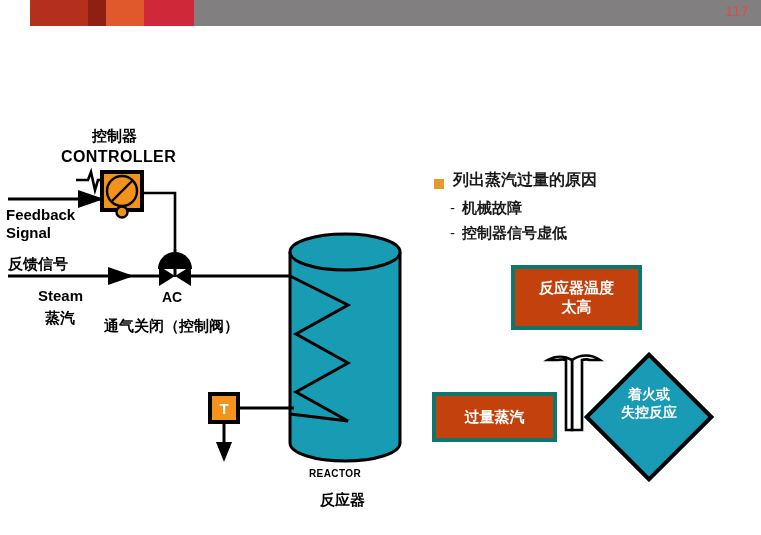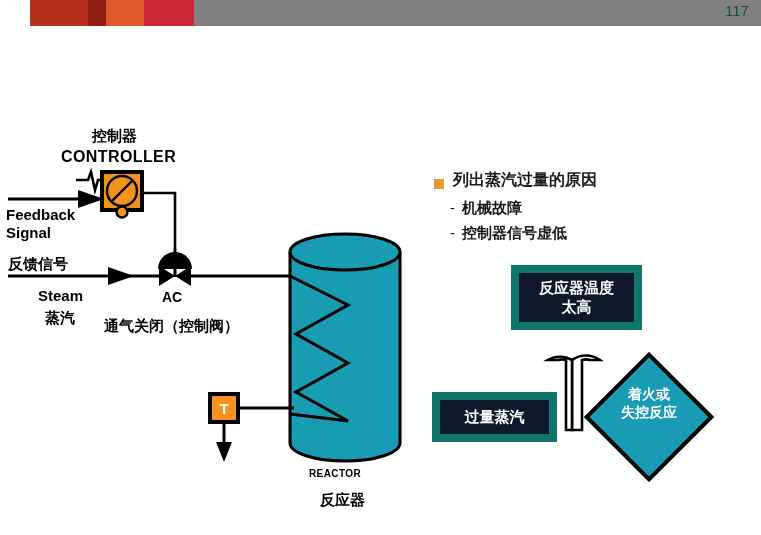--- a/index.html
+++ b/index.html
@@ -25,21 +25,21 @@
   .hdr-seg { position: absolute; top: 0; height: 26px; }
   #hdr-seg-0 { left: 30px;  width: 58px;  background: #b4301d; }
   #hdr-seg-1 { left: 88px;  width: 18px;  background: #8e1f12; }
   #hdr-seg-2 { left: 106px; width: 38px;  background: #e0592c; }
   #hdr-seg-3 { left: 144px; width: 50px;  background: #cf2838; }
   #hdr-seg-4 { left: 194px; width: 567px; background: #817f80; }
   #page-number {
     position: absolute;
     right: 12px; top: 3px;
     font-size: 14px;
-    color: #14532d;
+    color: #ef4444;
     letter-spacing: 0.5px;
     font-family: "Liberation Sans", sans-serif;
   }
 
   
   #diagram-svg {
     position: absolute;
     left: 0; top: 0;
     width: 761px; height: 535px;
   }
@@ -118,22 +118,22 @@
   .sub-text {
     font-family: Liberation Mono, monospace;
     font-weight: bold;
     font-size: 15px;
     color: #1a1a1a;
   }
 
   
   .cbox {
     position: absolute;
-    border: 8px solid #0f766e;
-    background: #0f172a;
+    border: 4px solid #0f766e;
+    background: #c2410c;
     display: flex;
     align-items: center;
     justify-content: center;
     text-align: center;
     box-sizing: border-box;
   }
   .cbox-text {
     font-family: "DejaVu Sans", sans-serif;
     font-weight: bold;
     font-size: 15px;

